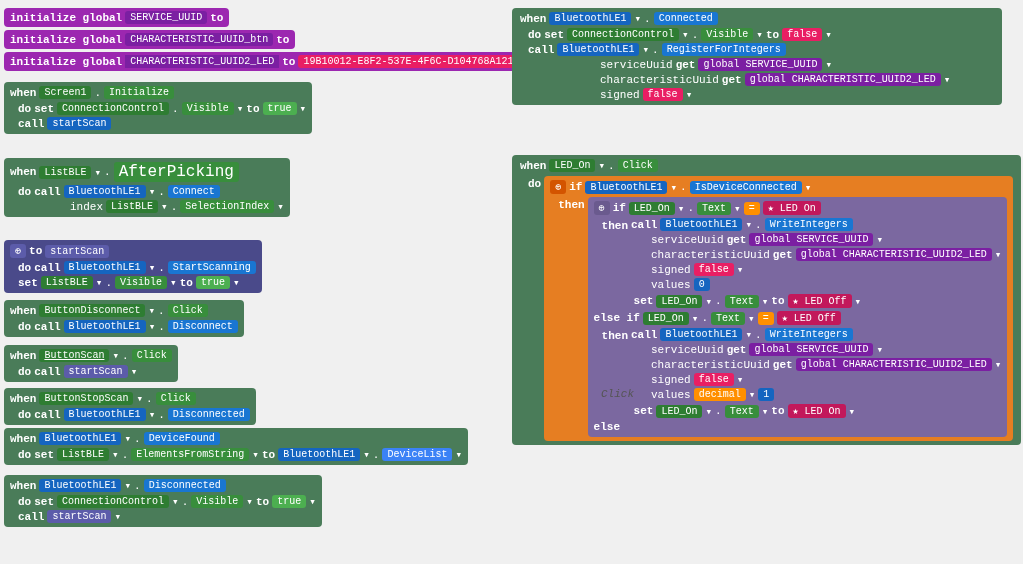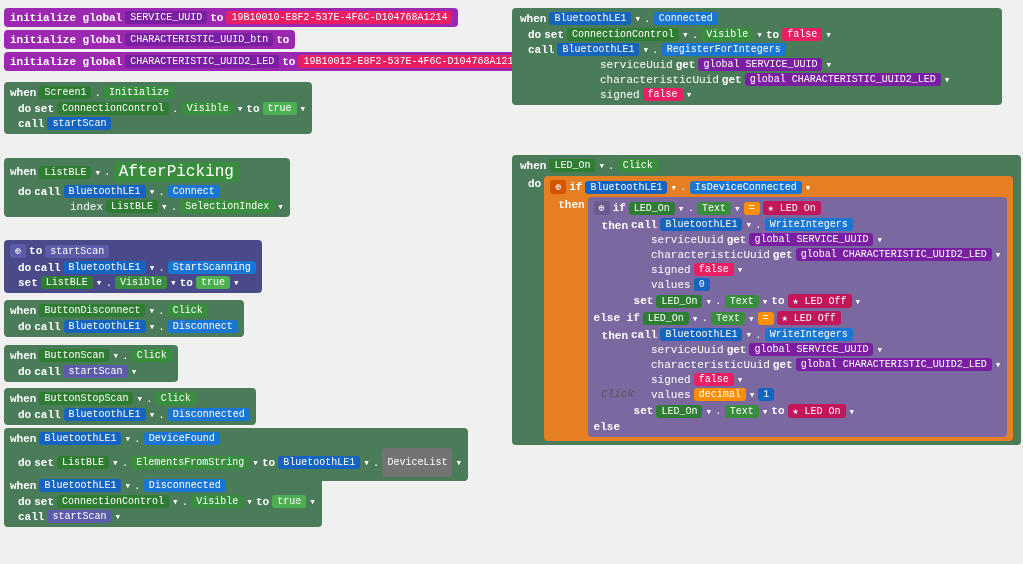--- a/index.html
+++ b/index.html
@@ -20,21 +20,20 @@
   </style>
 </head>
 <body>
 
 <div class="canvas">
 
   <div style="position:absolute; top:8px; left:4px; display:flex; align-items:center; gap:3px; background:#9c27b0; border-radius:4px; padding:3px 6px;">
     <span style="color:#fff; font-size:11px; font-weight:bold;">initialize global</span>
     <span style="background:#7b1fa2; color:#fff; border-radius:3px; padding:1px 5px; font-size:10px;">SERVICE_UUID</span>
     <span style="color:#fff; font-size:11px; font-weight:bold;">to</span>
-    <span style="background:#e91e63; color:#fff; border-radius:3px; padding:1px 5px; font-size:10px;">19B10010-E8F2-537E-4F6C-D104768A1214</span>
   </div>
 
   <div style="position:absolute; top:30px; left:4px; display:flex; align-items:center; gap:3px; background:#9c27b0; border-radius:4px; padding:3px 6px;">
     <span style="color:#fff; font-size:11px; font-weight:bold;">initialize global</span>
     <span style="background:#7b1fa2; color:#fff; border-radius:3px; padding:1px 5px; font-size:10px;">CHARACTERISTIC_UUID_btn</span>
     <span style="color:#fff; font-size:11px; font-weight:bold;">to</span>
   </div>
 
   <div style="position:absolute; top:52px; left:4px; display:flex; align-items:center; gap:3px; background:#9c27b0; border-radius:4px; padding:3px 6px;">
     <span style="color:#fff; font-size:11px; font-weight:bold;">initialize global</span>
@@ -134,21 +133,21 @@
       <span style="background:#1565c0; color:#fff; border-radius:3px; padding:1px 5px; font-size:10px;">BluetoothLE1</span>
       <span style="color:#fff;">▾</span>
       <span style="color:#fff;">.</span>
       <span style="background:#1976d2; color:#fff; border-radius:3px; padding:1px 5px; font-size:10px;">Disconnect</span>
     </div>
   </div>
 
   <div style="position:absolute; top:345px; left:4px; background:#4a7c59; border-radius:4px; padding:4px 6px;">
     <div style="display:flex; align-items:center; gap:3px; margin-bottom:3px;">
       <span style="color:#fff; font-size:11px; font-weight:bold;">when</span>
-      <span style="background:#2e7d32; color:#fff; border-radius:3px; padding:1px 5px; font-size:10px;">ButtonScan</span>
+      <span style="background:#2e7d32; color:#fff; border-radius:3px; padding:1px 5px; font-size:10px;text-decoration:underline;">ButtonScan</span>
       <span style="color:#fff;">▾</span>
       <span style="color:#fff;">.</span>
       <span style="background:#388e3c; color:#fff; border-radius:3px; padding:1px 5px; font-size:10px;">Click</span>
     </div>
     <div style="display:flex; align-items:center; gap:3px; margin-left:8px;">
       <span style="color:#fff; font-size:11px; font-weight:bold;">do</span>
       <span style="color:#fff; font-size:11px; font-weight:bold;">call</span>
       <span style="background:#5c5caa; color:#fff; border-radius:3px; padding:1px 5px; font-size:10px;">startScan</span>
       <span style="color:#fff;">▾</span>
     </div>
@@ -185,21 +184,21 @@
       <span style="color:#fff; font-size:11px; font-weight:bold;">set</span>
       <span style="background:#2e7d32; color:#fff; border-radius:3px; padding:1px 5px; font-size:10px;">ListBLE</span>
       <span style="color:#fff;">▾</span>
       <span style="color:#fff;">.</span>
       <span style="background:#388e3c; color:#fff; border-radius:3px; padding:1px 5px; font-size:10px;">ElementsFromString</span>
       <span style="color:#fff;">▾</span>
       <span style="color:#fff; font-size:11px; font-weight:bold;">to</span>
       <span style="background:#1565c0; color:#fff; border-radius:3px; padding:1px 5px; font-size:10px;">BluetoothLE1</span>
       <span style="color:#fff;">▾</span>
       <span style="color:#fff;">.</span>
-      <span style="background:#737373; color:#fff; border-radius:3px; padding:9px 5px; font-size:10px;">DeviceList</span>
+      <span style="background:#3b82f6; color:#fff; border-radius:3px; padding:1px 5px; font-size:10px;">DeviceList</span>
       <span style="color:#fff;">▾</span>
     </div>
   </div>
 
   <div style="position:absolute; top:475px; left:4px; background:#4a7c59; border-radius:4px; padding:4px 6px;">
     <div style="display:flex; align-items:center; gap:3px; margin-bottom:3px;">
       <span style="color:#fff; font-size:11px; font-weight:bold;">when</span>
       <span style="background:#1565c0; color:#fff; border-radius:3px; padding:1px 5px; font-size:10px;">BluetoothLE1</span>
       <span style="color:#fff;">▾</span>
       <span style="color:#fff;">.</span>

